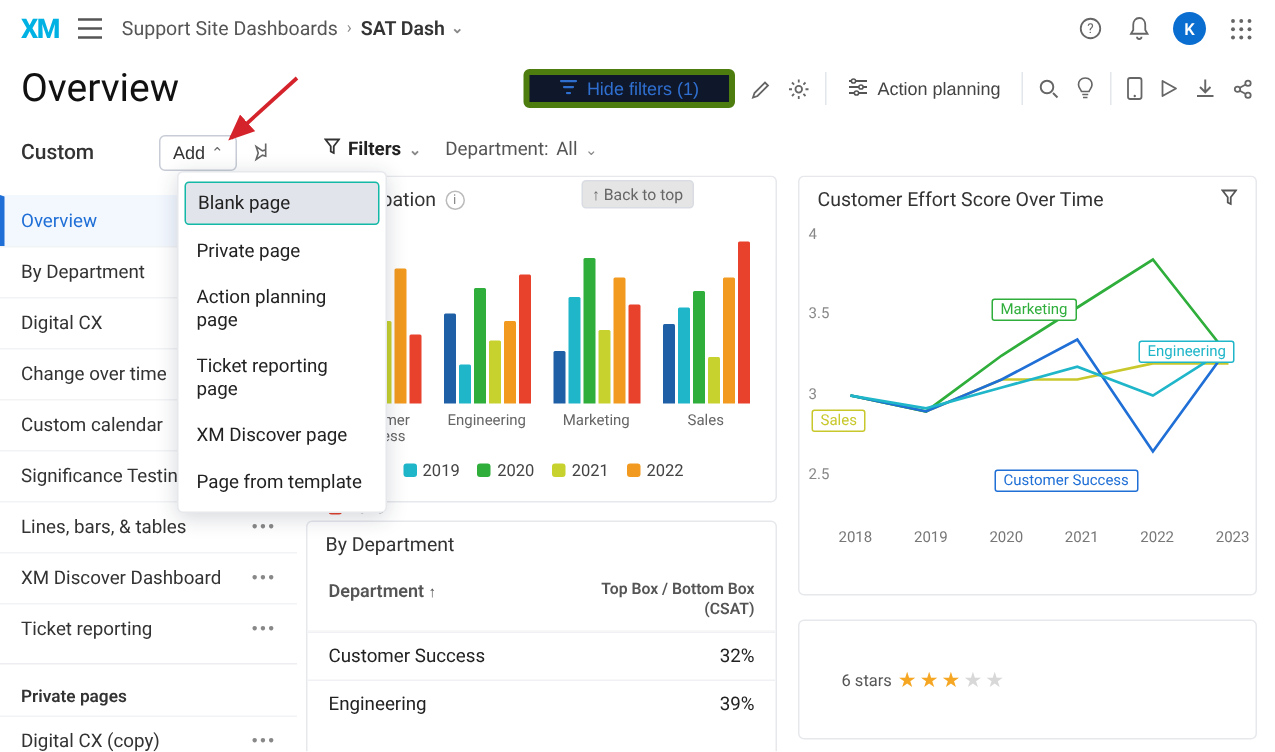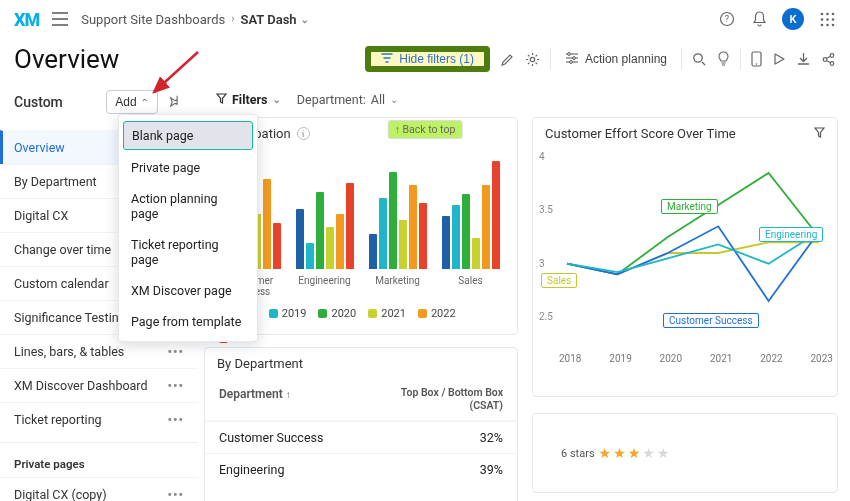--- a/index.html
+++ b/index.html
@@ -17,21 +17,21 @@
   .breadcrumb .current { font-weight:600; color:#333; display:flex; gap:4px; align-items:center;}
   .spacer { flex:1; }
   .icon-row { display:flex; align-items:center; gap:14px; color:#555; }
   .icon-btn { width:18px; height:18px; display:flex; align-items:center; justify-content:center; cursor:pointer; color:#555; }
   .avatar { width:22px; height:22px; border-radius:50%; background:#0a6ed1; color:#fff; font-size:11px; display:flex; align-items:center; justify-content:center; font-weight:600;}
 
   
   .titlebar { height:42px; display:flex; align-items:center; padding:0 14px; gap:10px;}
   .page-title { font-size:26px; font-weight:400; color:#111; }
   .titlebar .actions { margin-left:auto; display:flex; align-items:center; gap:10px; }
-  .pill-btn { display:flex; align-items:center; gap:6px; border:6px solid #4d7c0f; background:#fef9c3; color:#2f6fd0; padding:4px 10px; border-radius:4px; font-size:12px; cursor:pointer; height:26px;}
+  .pill-btn { display:flex; align-items:center; gap:6px; border:4px solid #4d7c0f; background:#0f172a; color:#2f6fd0; padding:4px 20px; border-radius:4px; font-size:12px; cursor:pointer; height:26px;}
   .pill-btn .icon { color:#2f6fd0; }
   .vdiv { width:1px; height:22px; background:#e3e6ea; }
   .plain-btn { display:flex; align-items:center; gap:6px; border:none; background:transparent; color:#444; font-size:12px; cursor:pointer; padding:4px 4px; }
   .toolbar-icon { color:#555; cursor:pointer; display:flex; align-items:center; }
 
   
   .body { display:flex; height:calc(501px - 80px); }
   .sidebar { width:198px; border-right:none; padding:10px 0 0 0; }
   .side-hdr { display:flex; align-items:center; padding:0 14px 8px 14px; gap:8px; position:relative;}
   .side-title { font-size:14px; font-weight:500; color:#333; }
@@ -41,21 +41,21 @@
   .side-item { padding:9px 14px; font-size:12.5px; color:#333; cursor:pointer; display:flex; align-items:center; justify-content:space-between; border-top:1px solid #f2f3f5;}
   .side-item.active { color:#1f6fd6; background:#f3f8ff; border-left:3px solid #1f6fd6; padding-left:11px; border-top:1px solid transparent;}
   .side-item .more { color:#888; font-weight:700; letter-spacing:1px; }
   .side-group-hdr { padding:14px 14px 6px 14px; font-size:11.5px; font-weight:600; color:#333; border-top:1px solid #eceef1; margin-top:6px;}
 
   
   .main { flex:1; display:flex; flex-direction:column; padding:10px 12px 0 6px; overflow:hidden; }
   .filter-row { display:flex; align-items:center; gap:16px; padding:2px 6px 10px 12px; font-size:12.5px; color:#444;}
   .filter-row .funnel { font-weight:700; color:#222; display:flex; gap:5px; align-items:center;}
   .dept-filter { color:#555; display:flex; gap:5px; align-items:center;}
-  .back-to-top { position:absolute; left:50%; top:120px; transform:translateX(-50%); background:#bef264; border:1px solid #d9dde3; border-radius:3px; font-size:10.5px; color:#666; padding:2px 6px; cursor:pointer;}
+  .back-to-top { position:absolute; left:50%; top:120px; transform:translateX(-50%); background:#e5e5e5; border:1px solid #d9dde3; border-radius:3px; font-size:10.5px; color:#666; padding:2px 6px; cursor:pointer;}
 
   .content-grid { flex:1; display:grid; grid-template-columns: 1fr 306px; gap:14px; overflow:hidden; }
   .left-col, .right-col { overflow:hidden; }
 
   .panel { border:1px solid #e6e8ec; border-radius:4px; background:#fff; position:relative; }
   .panel-hdr { padding:8px 12px; font-size:13px; color:#333; display:flex; align-items:center; gap:6px;}
   .panel-hdr .info { color:#888; font-size:12px; border:1px solid #bbb; width:13px; height:13px; display:flex; align-items:center; justify-content:center; border-radius:50%; font-size:9px;}
   .panel.participation { height:218px; }
   .bar-chart { display:flex; align-items:flex-end; justify-content:space-around; height:120px; padding:0 10px;}
   .bar-group { display:flex; align-items:flex-end; gap:2px; }

